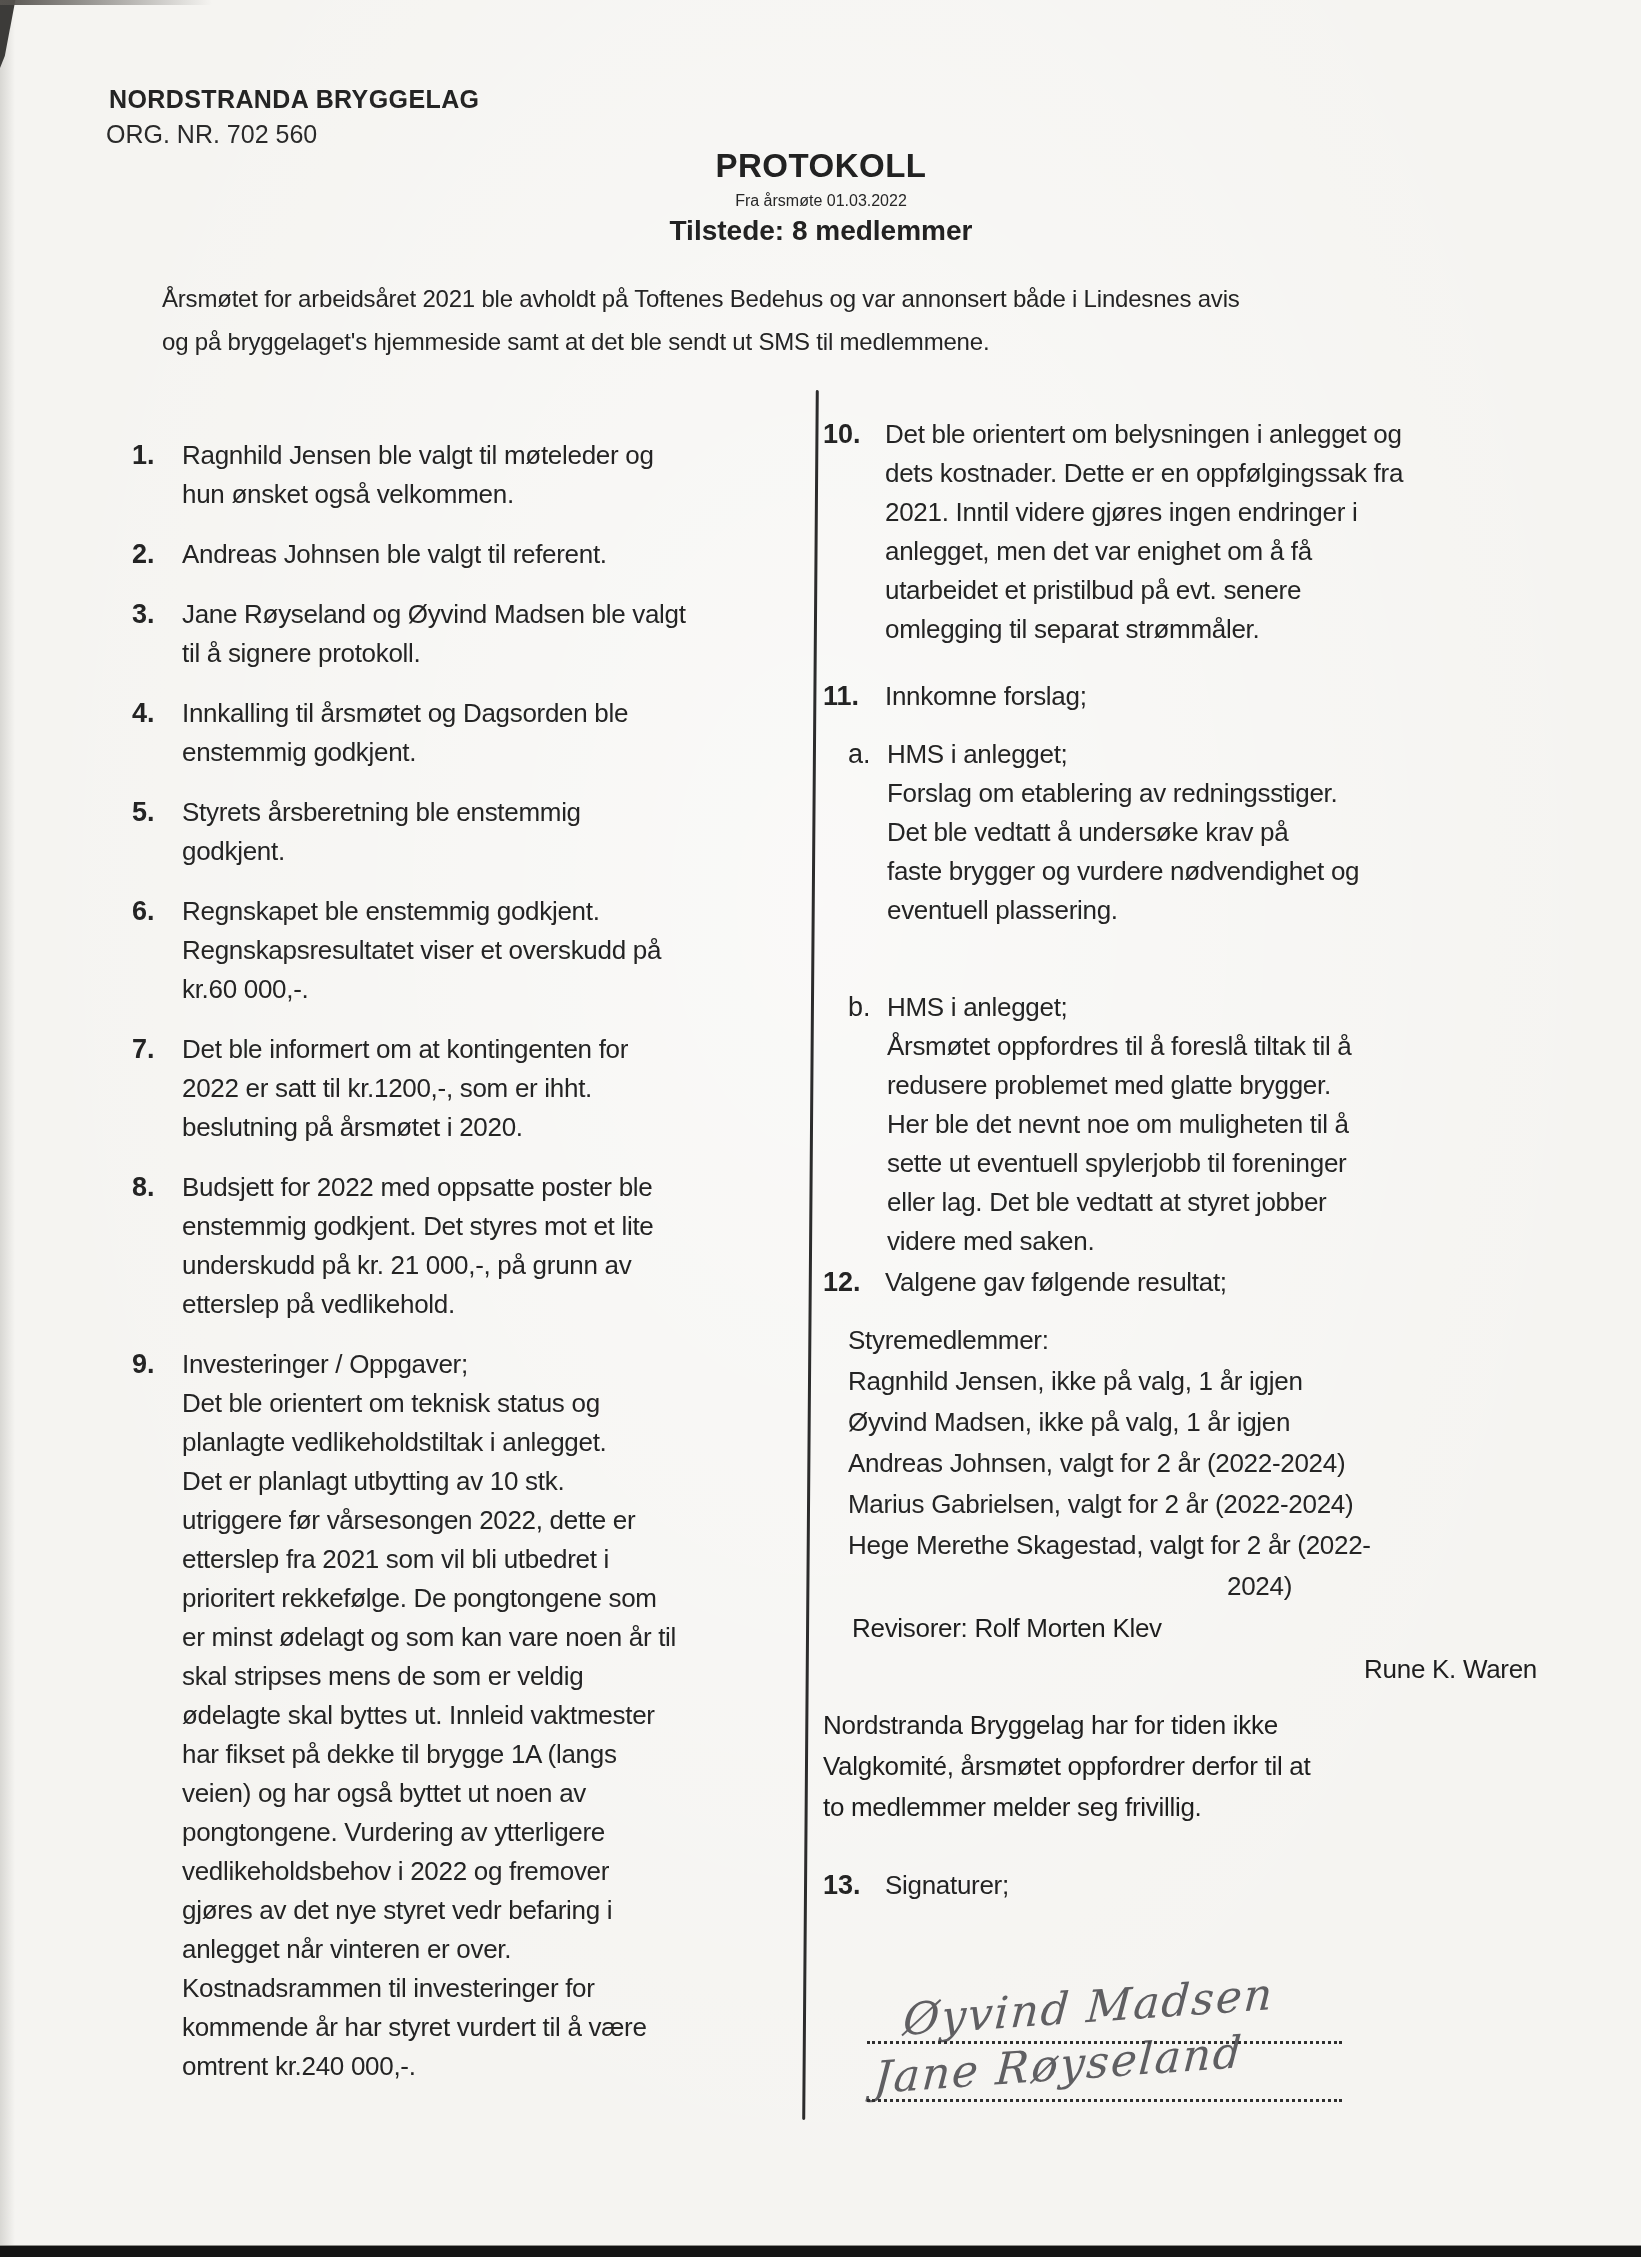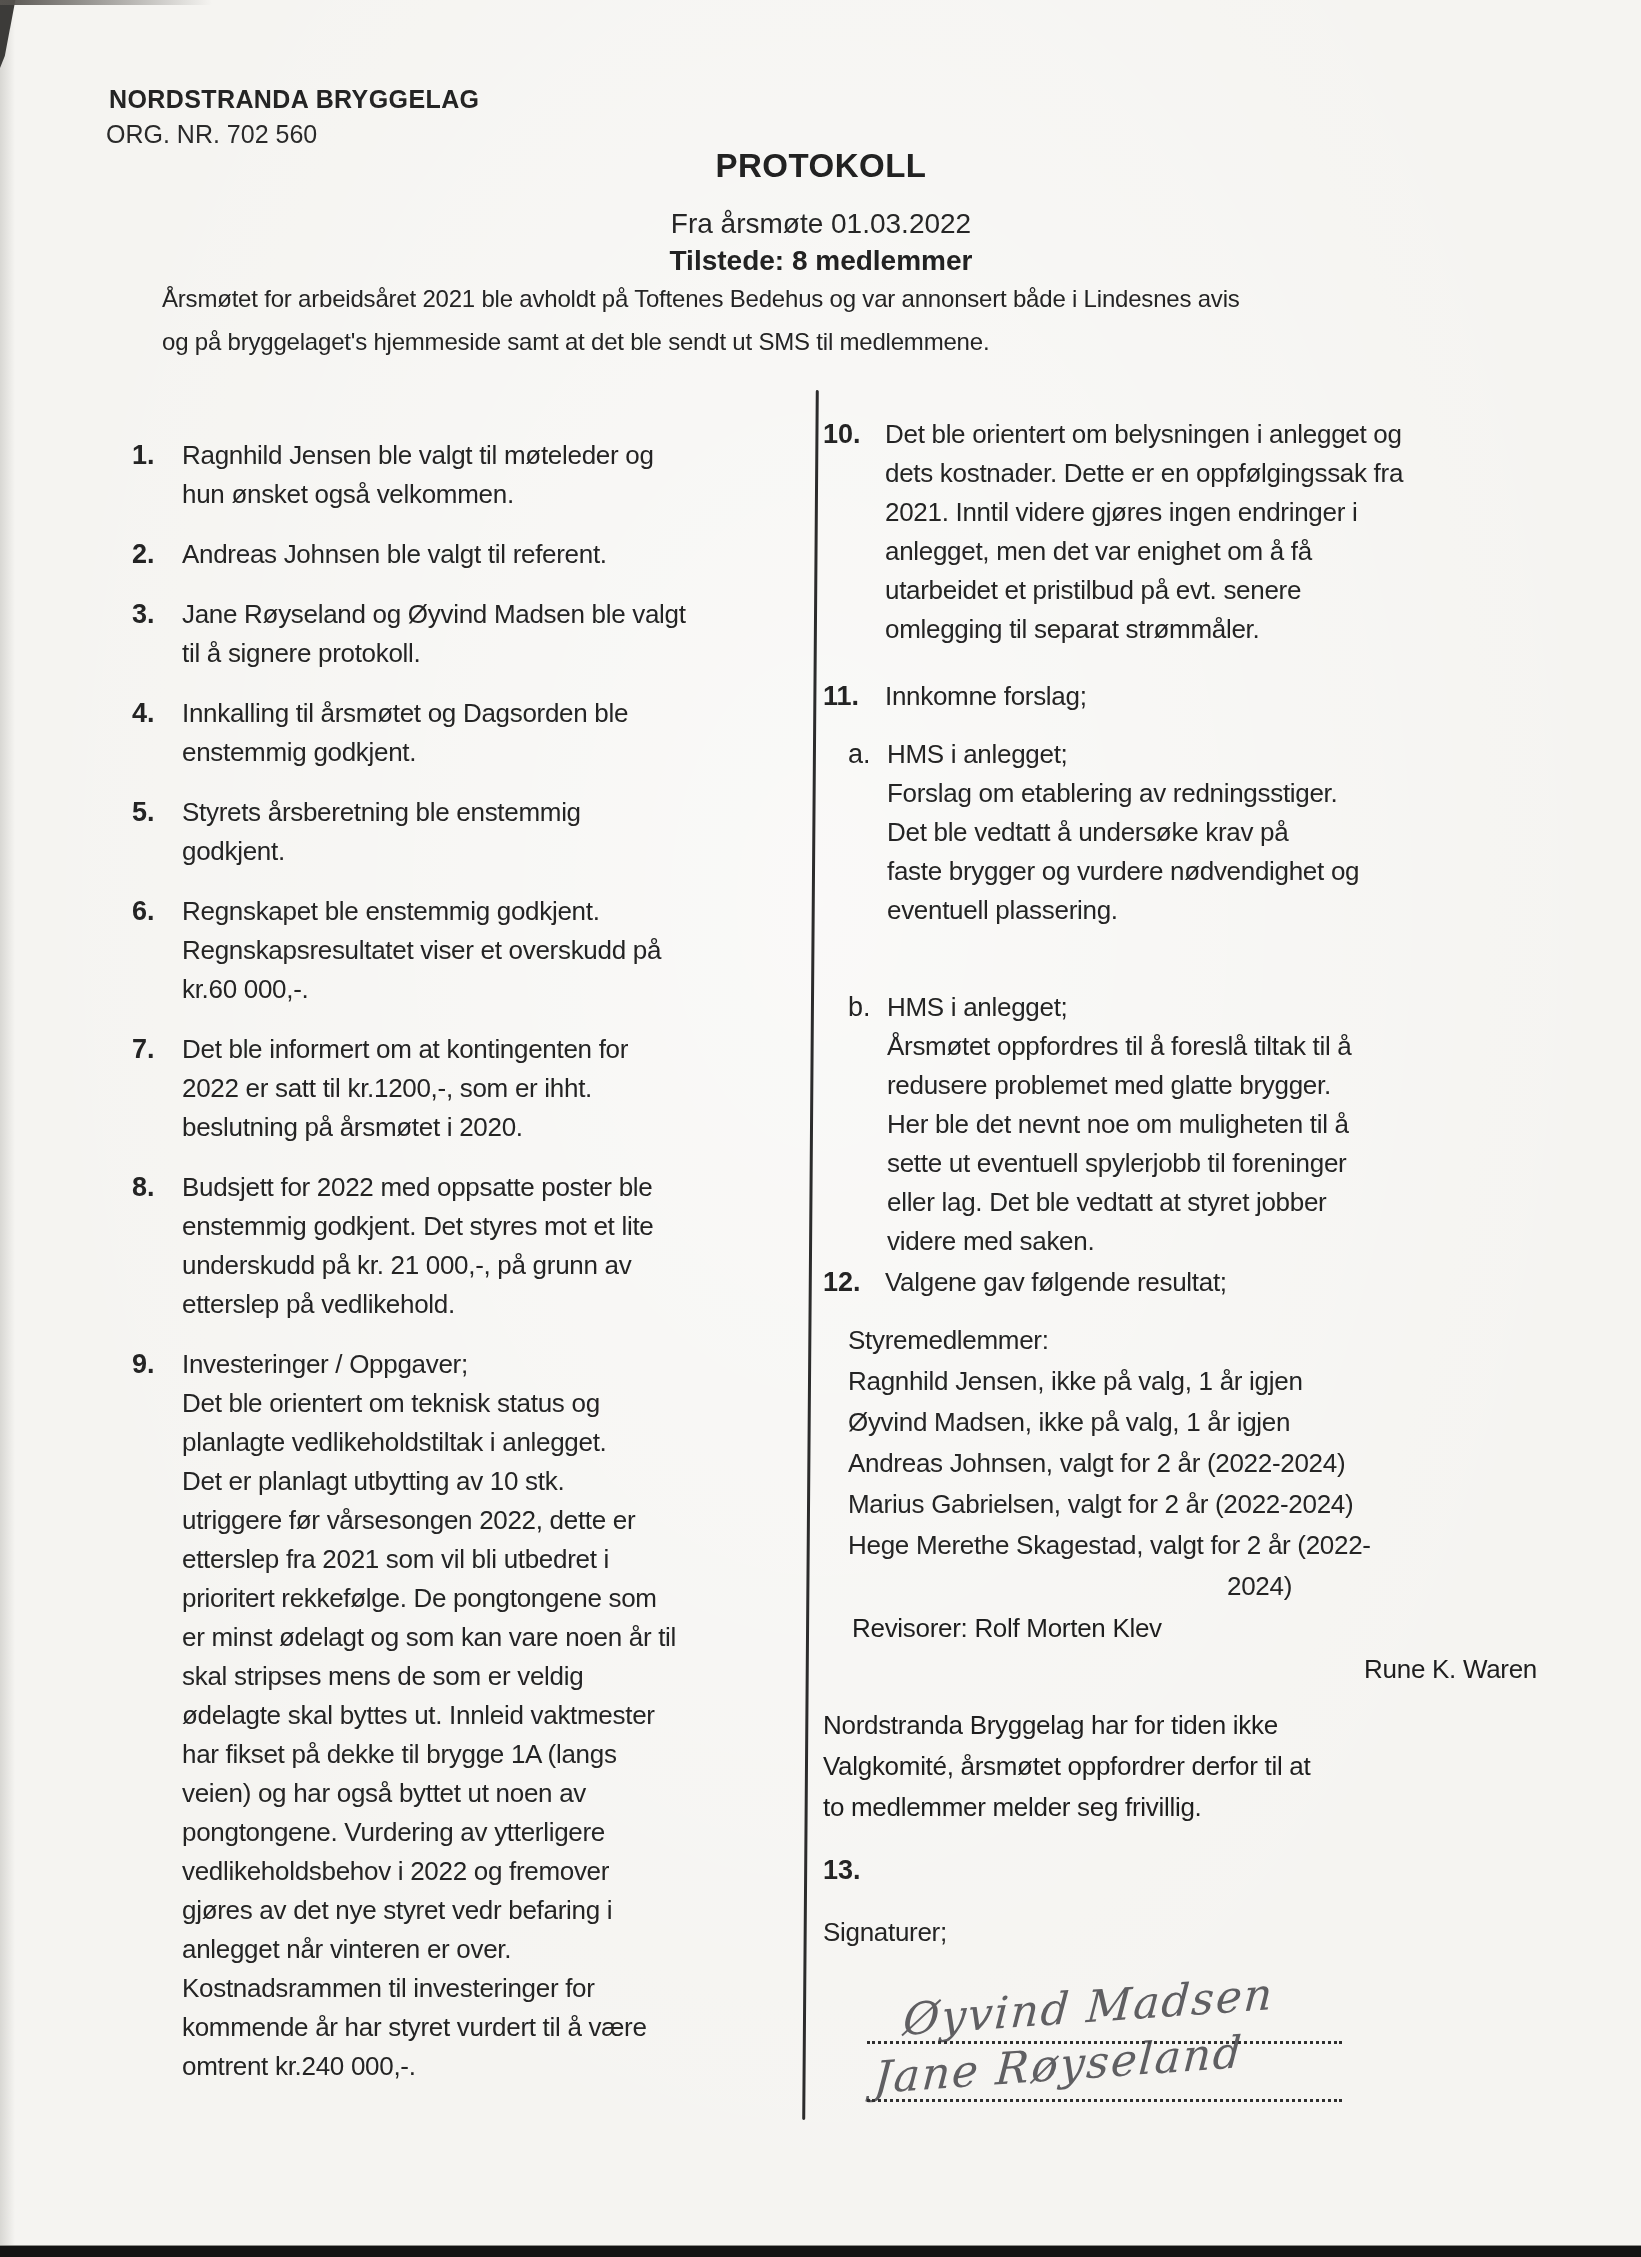--- a/index.html
+++ b/index.html
@@ -20,21 +20,21 @@
     clip-path:polygon(0 0,15.4px 0,4.8px 56px,0 68px);}
   .top-shadow{position:absolute;left:0;top:0;width:212px;height:4.8px;background:linear-gradient(90deg,#55524e,rgba(85,82,78,0));}
   .bottom-bar{position:absolute;left:0;top:2245px;width:1641px;height:12.6px;background:#141414;border-top:1.9px solid #8f8e8a;}
   .divider{position:absolute;left:809px;top:390px;width:2.9px;height:1730px;background:#2c2c2c;transform:rotate(0.45deg);border-radius:1.9px;}
 
   .org-name{position:absolute;left:109px;top:85px;font-size:25px;font-weight:bold;letter-spacing:0.4px;color:#242424;}
   .org-nr{position:absolute;left:106px;top:120px;font-size:25px;color:#2a2a2a;}
 
   .title-wrap{position:absolute;left:338px;top:147px;width:966px;text-align:center;}
   .doc-title{font-size:33px;font-weight:bold;letter-spacing:0.5px;color:#222;}
-  .doc-subtitle{font-size:28px;margin-top:23px;color:#262626;}
+  .doc-subtitle{font-size:16px;margin-top:7px;color:#262626;}
   .doc-attendance{font-size:28px;font-weight:bold;margin-top:4.8px;color:#222;}
 
   .intro{position:absolute;left:162px;top:277px;width:1371px;font-size:24px;line-height:43px;
     white-space:pre;letter-spacing:-0.2px;color:#242424;}
 
   .col{position:absolute;}
   .col-left{left:132px;top:436px;width:672px;}
   .col-right{left:823px;top:415px;width:714px;}
 
   .item{display:flex;align-items:flex-start;}
@@ -56,21 +56,21 @@
   .board .txt{line-height:41px;}
   .board-wrap{font-size:26px;line-height:41px;text-align:right;letter-spacing:-0.3px;color:#242424;}
 
   .functions{margin-top:19.3px;}
   .functions .f-title{font-size:26px;line-height:41px;letter-spacing:-0.3px;}
   .functions .f-lines{margin-left:29px;font-size:26px;line-height:41px;white-space:pre;letter-spacing:-0.3px;}
   .revisors{margin-top:1px;margin-left:29px;}
   .revisors div{font-size:26px;line-height:41px;letter-spacing:-0.3px;}
   .rev2{margin-left:127px;text-align:right;}
   .valgkomite{margin-top:15.4px;font-size:26px;line-height:41px;white-space:pre;letter-spacing:-0.3px;}
-  .i13{margin-top:23px;flex-direction:column;}
+  .i13{margin-top:38px;}
 
   .sig-name{position:absolute;font-family:"DejaVu Serif", serif;font-style:italic;
     color:#46464a;transform:rotate(-4deg) skewX(-8deg);font-size:44px;letter-spacing:1.9px;opacity:.85;}
   .sig1{left:903px;top:1981px;}
   .sig2{left:874px;top:2039px;}
   .sig-line{position:absolute;left:867px;width:475px;border-bottom:3.9px dotted #2f2f2f;height:0;}
   .line1{top:2041px;}
   .line2{top:2099px;}
 </style>
 </head>

